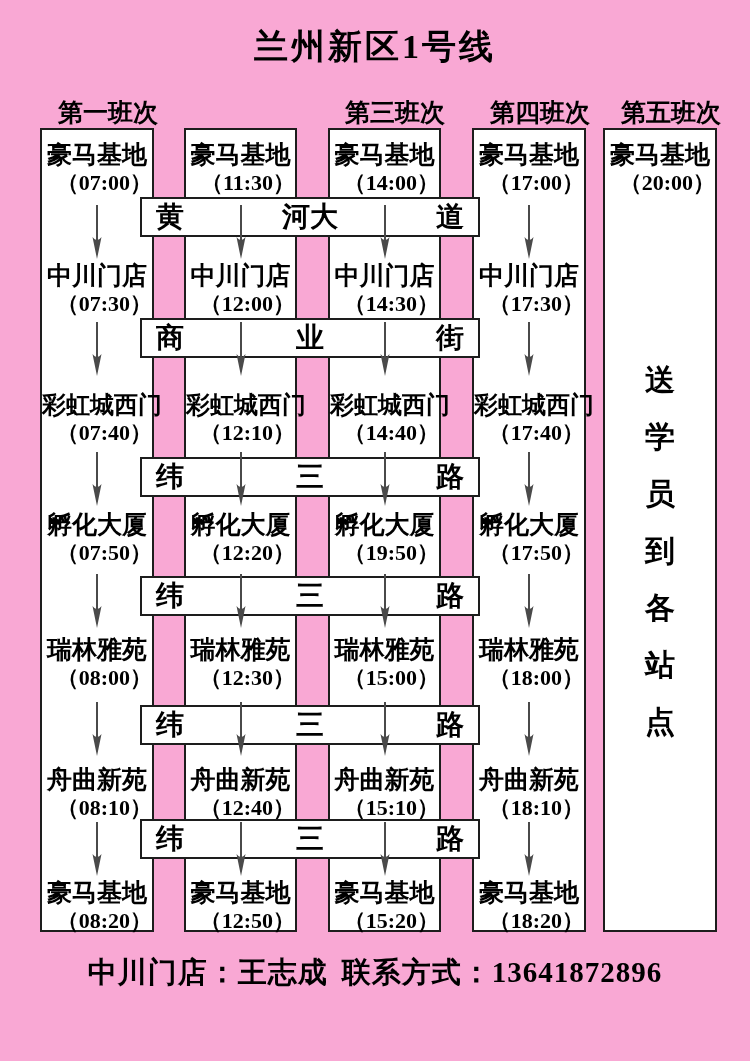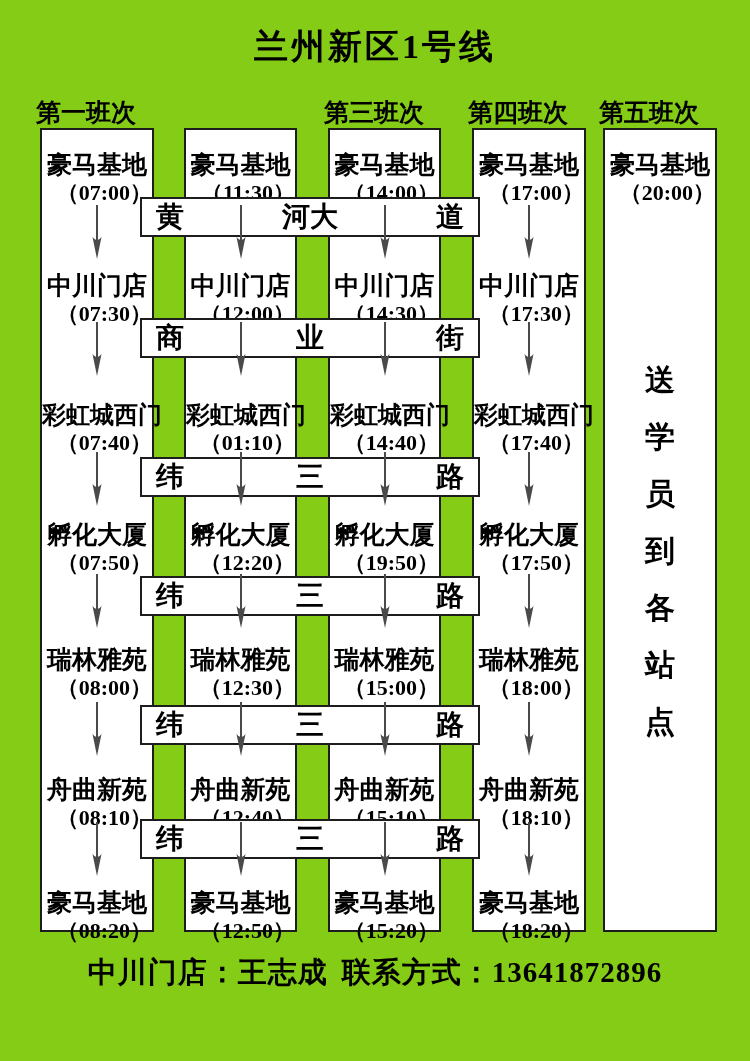--- a/index.html
+++ b/index.html
@@ -1,27 +1,27 @@
 <!DOCTYPE html>
 <html><head>
 <meta charset="utf-8">
 <style>
   html,body{margin:0;padding:0;background:#fff;}
-  .canvas{position:relative;width:750px;height:1061px;background:#84cc16;overflow:hidden;
+  .canvas{position:relative;width:750px;height:1061px;background:#f9a8d4;overflow:hidden;
           font-family:"Liberation Serif","DejaVu Serif",serif;color:#000;}
   .title{position:absolute;top:24px;left:0;width:100%;text-align:center;
          font-size:34px;font-weight:700;letter-spacing:3px;}
-  .hdr{position:absolute;top:96px;text-align:left;font-size:25px;font-weight:700;white-space:nowrap;}
+  .hdr{position:absolute;top:96px;text-align:right;font-size:25px;font-weight:700;white-space:nowrap;}
   .h0{left:36px;width:122px}.h1{left:180px;width:121px}.h2{left:324px;width:121px}
   .h3{left:468px;width:122px}.h4{left:599px;width:122px}
   .col-box{position:absolute;top:128px;height:804px;box-sizing:border-box;
            border:2px solid #1d1d1d;background:#fff;}
   .c0{left:40px;width:114px}.c1{left:184px;width:113px}.c2{left:328px;width:113px}
   .c3{left:472px;width:114px}.c4{left:603px;width:114px}
-  .stop{position:absolute;left:0;right:0;text-align:center;z-index:1;margin-top:10px;}
+  .stop{position:absolute;left:0;right:0;text-align:center;z-index:1;}
   .sname{font-size:25px;font-weight:700;line-height:28px;white-space:nowrap;}
   .small .sname{font-size:24px;}
   .stime{font-size:22px;font-weight:700;line-height:27px;white-space:nowrap;text-align:right;}
   .r1{top:11px}.r2{top:132px}.r3{top:261px}.r4{top:381px}.r5{top:506px}.r6{top:636px}.r7{top:749px}
   .arrow{position:absolute;left:50%;transform:translateX(-50%);z-index:6;}
   .a1{top:75px}.a2{top:192px}.a3{top:322px}.a4{top:444px}.a5{top:572px}.a6{top:692px}
   .bar{position:absolute;left:140px;width:340px;height:40px;box-sizing:border-box;
        border:2px solid #1d1d1d;background:#fff;z-index:5;
        display:flex;align-items:center;justify-content:space-between;
        padding:0 14px;font-size:28px;font-weight:700;}
@@ -105,21 +105,21 @@
     <div class="stop r1">
       <div class="sname">豪马基地</div>
       <div class="stime">（11:30）</div>
     </div>
     <div class="stop r2">
       <div class="sname">中川门店</div>
       <div class="stime">（12:00）</div>
     </div>
     <div class="stop r3 small">
       <div class="sname">彩虹城西门</div>
-      <div class="stime">（01:10）</div>
+      <div class="stime">（12:10）</div>
     </div>
     <div class="stop r4">
       <div class="sname">孵化大厦</div>
       <div class="stime">（12:20）</div>
     </div>
     <div class="stop r5">
       <div class="sname">瑞林雅苑</div>
       <div class="stime">（12:30）</div>
     </div>
     <div class="stop r6">

